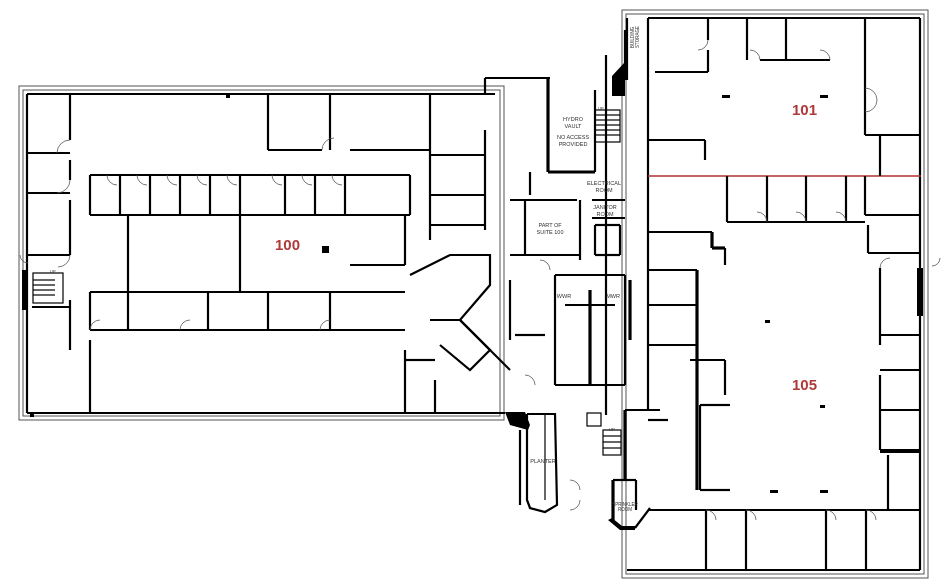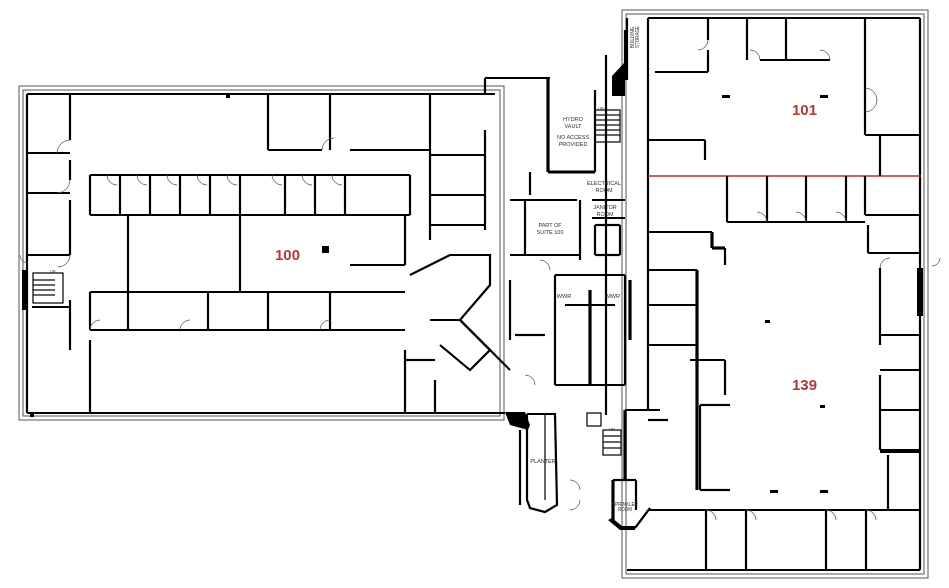--- a/index.html
+++ b/index.html
@@ -265,23 +265,23 @@
     <path d="M880,268 A10,10 0 0 1 890,258" class="door"></path>
     <path d="M540,260 A10,10 0 0 1 550,270" class="door"></path>
     <path d="M525,375 A10,10 0 0 1 535,385" class="door"></path>
     <path d="M580,500 A10,10 0 0 1 570,510" class="door"></path>
     <path d="M580,490 A10,10 0 0 0 570,480" class="door"></path>
     <path d="M20,255 A8,8 0 0 0 28,263" class="door"></path>
     <path d="M940,258 A8,8 0 0 1 932,266" class="door"></path>
   </g>
 </svg>
 
-<div class="suite-label" style="left:275px;top:246px;">100</div>
+<div class="suite-label" style="left:275px;top:236px;">100</div>
 <div class="suite-label" style="left:792px;top:101px;">101</div>
-<div class="suite-label" style="left:792px;top:376px;">139</div>
+<div class="suite-label" style="left:792px;top:376px;">105</div>
 
 <div class="room-label" style="left:552px;top:116px;width:42px;">
   <div>HYDRO</div>
   <div>VAULT</div>
   <div style="height:4px"></div>
   <div>NO ACCESS</div>
   <div>PROVIDED</div>
 </div>
 
 <div class="room-label" style="left:582px;top:180px;width:44px;">

